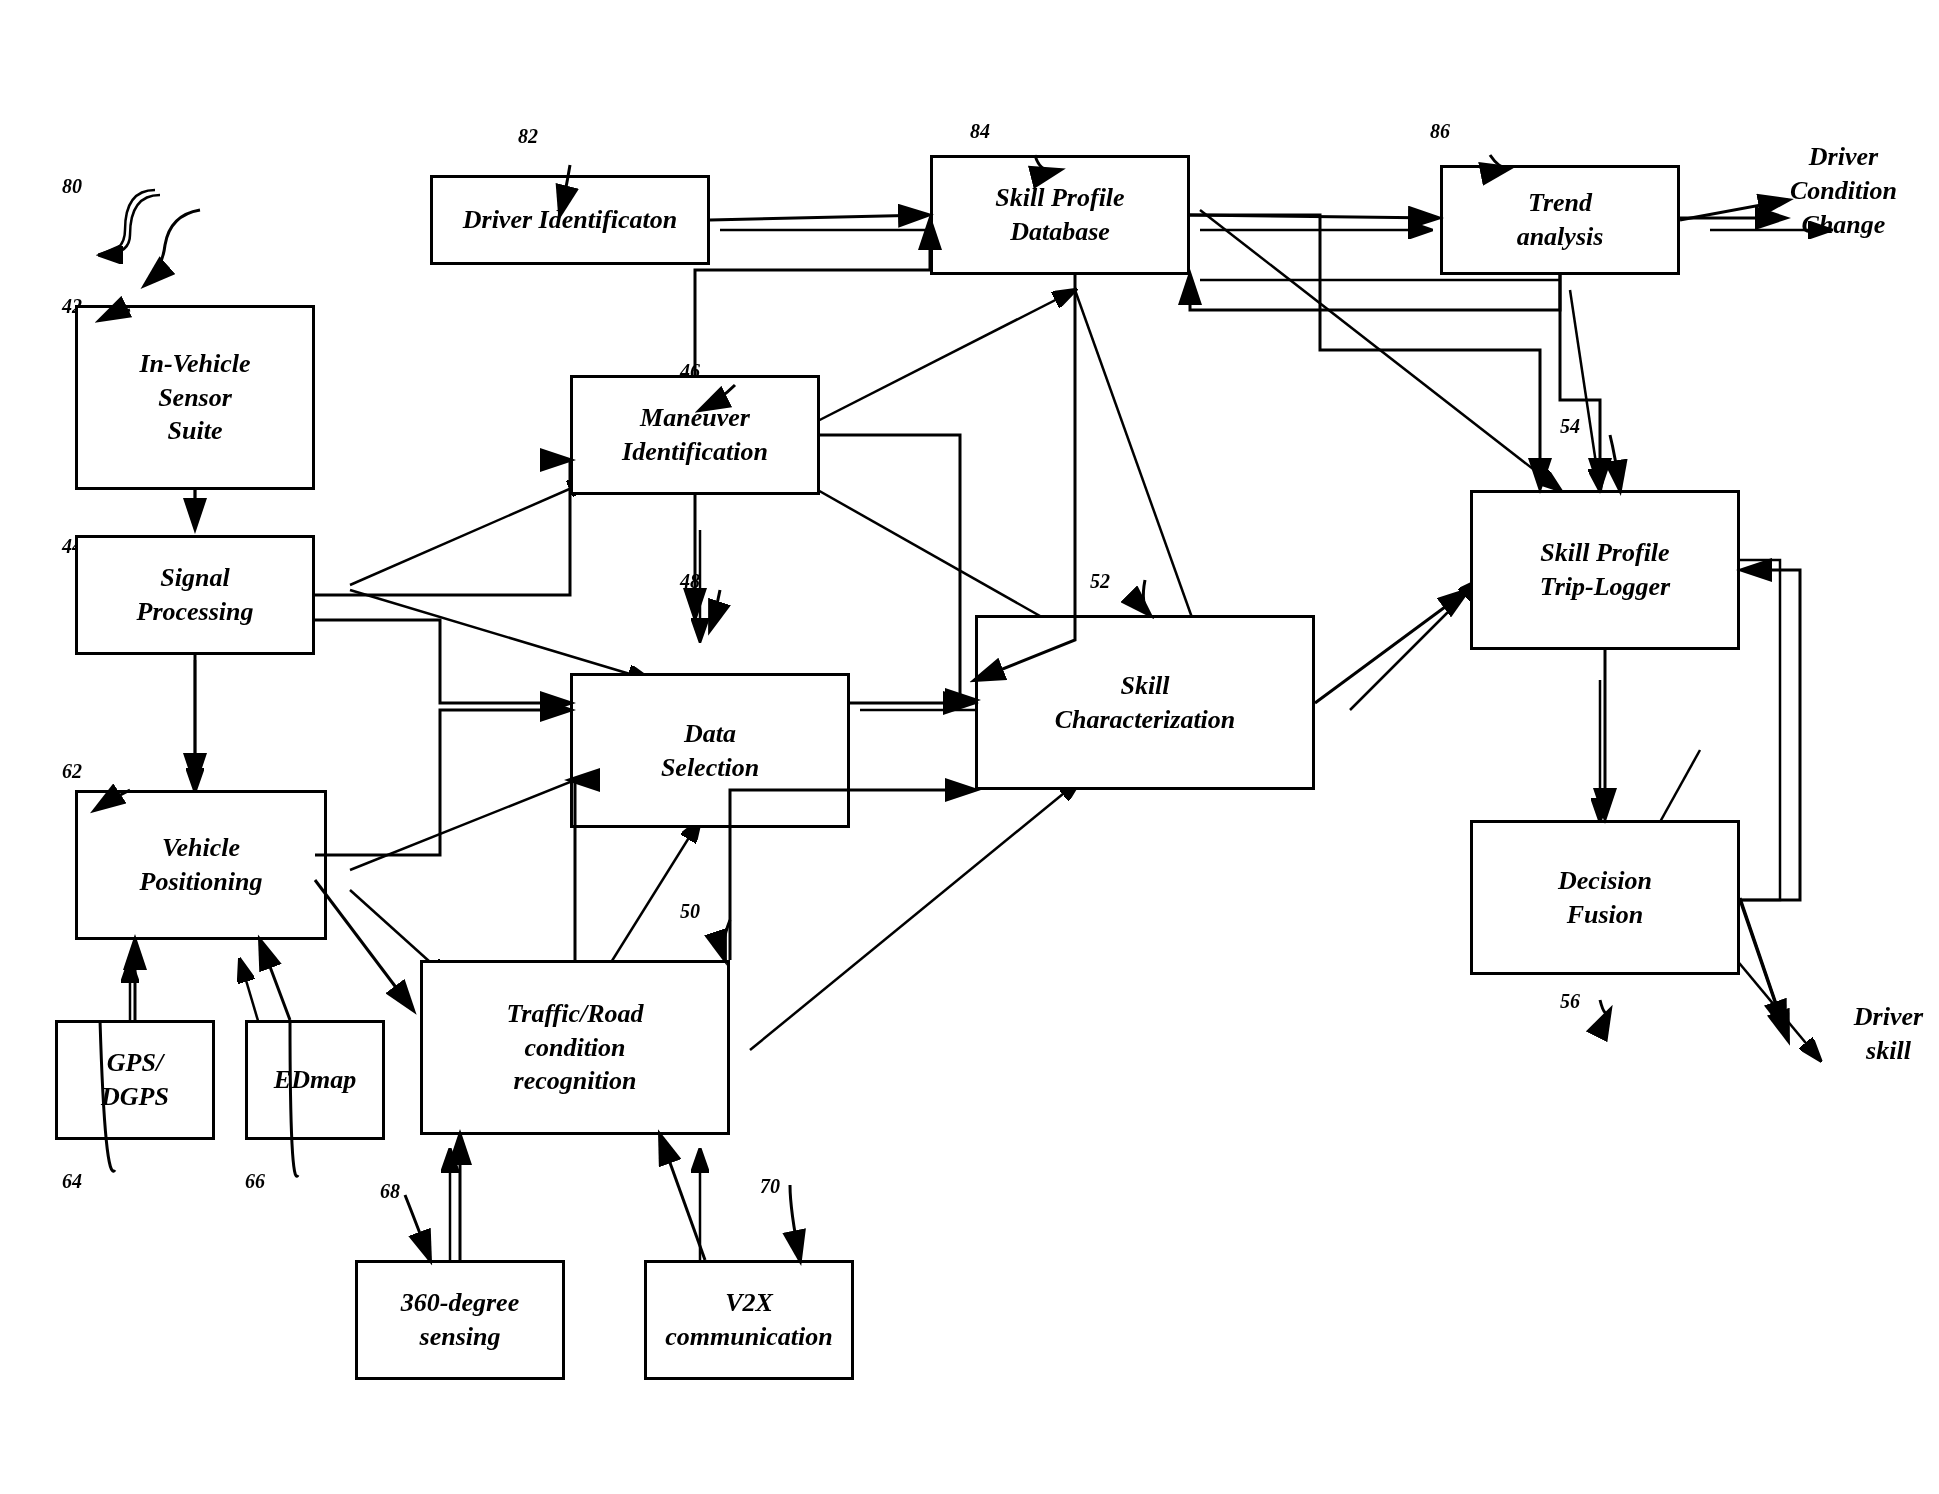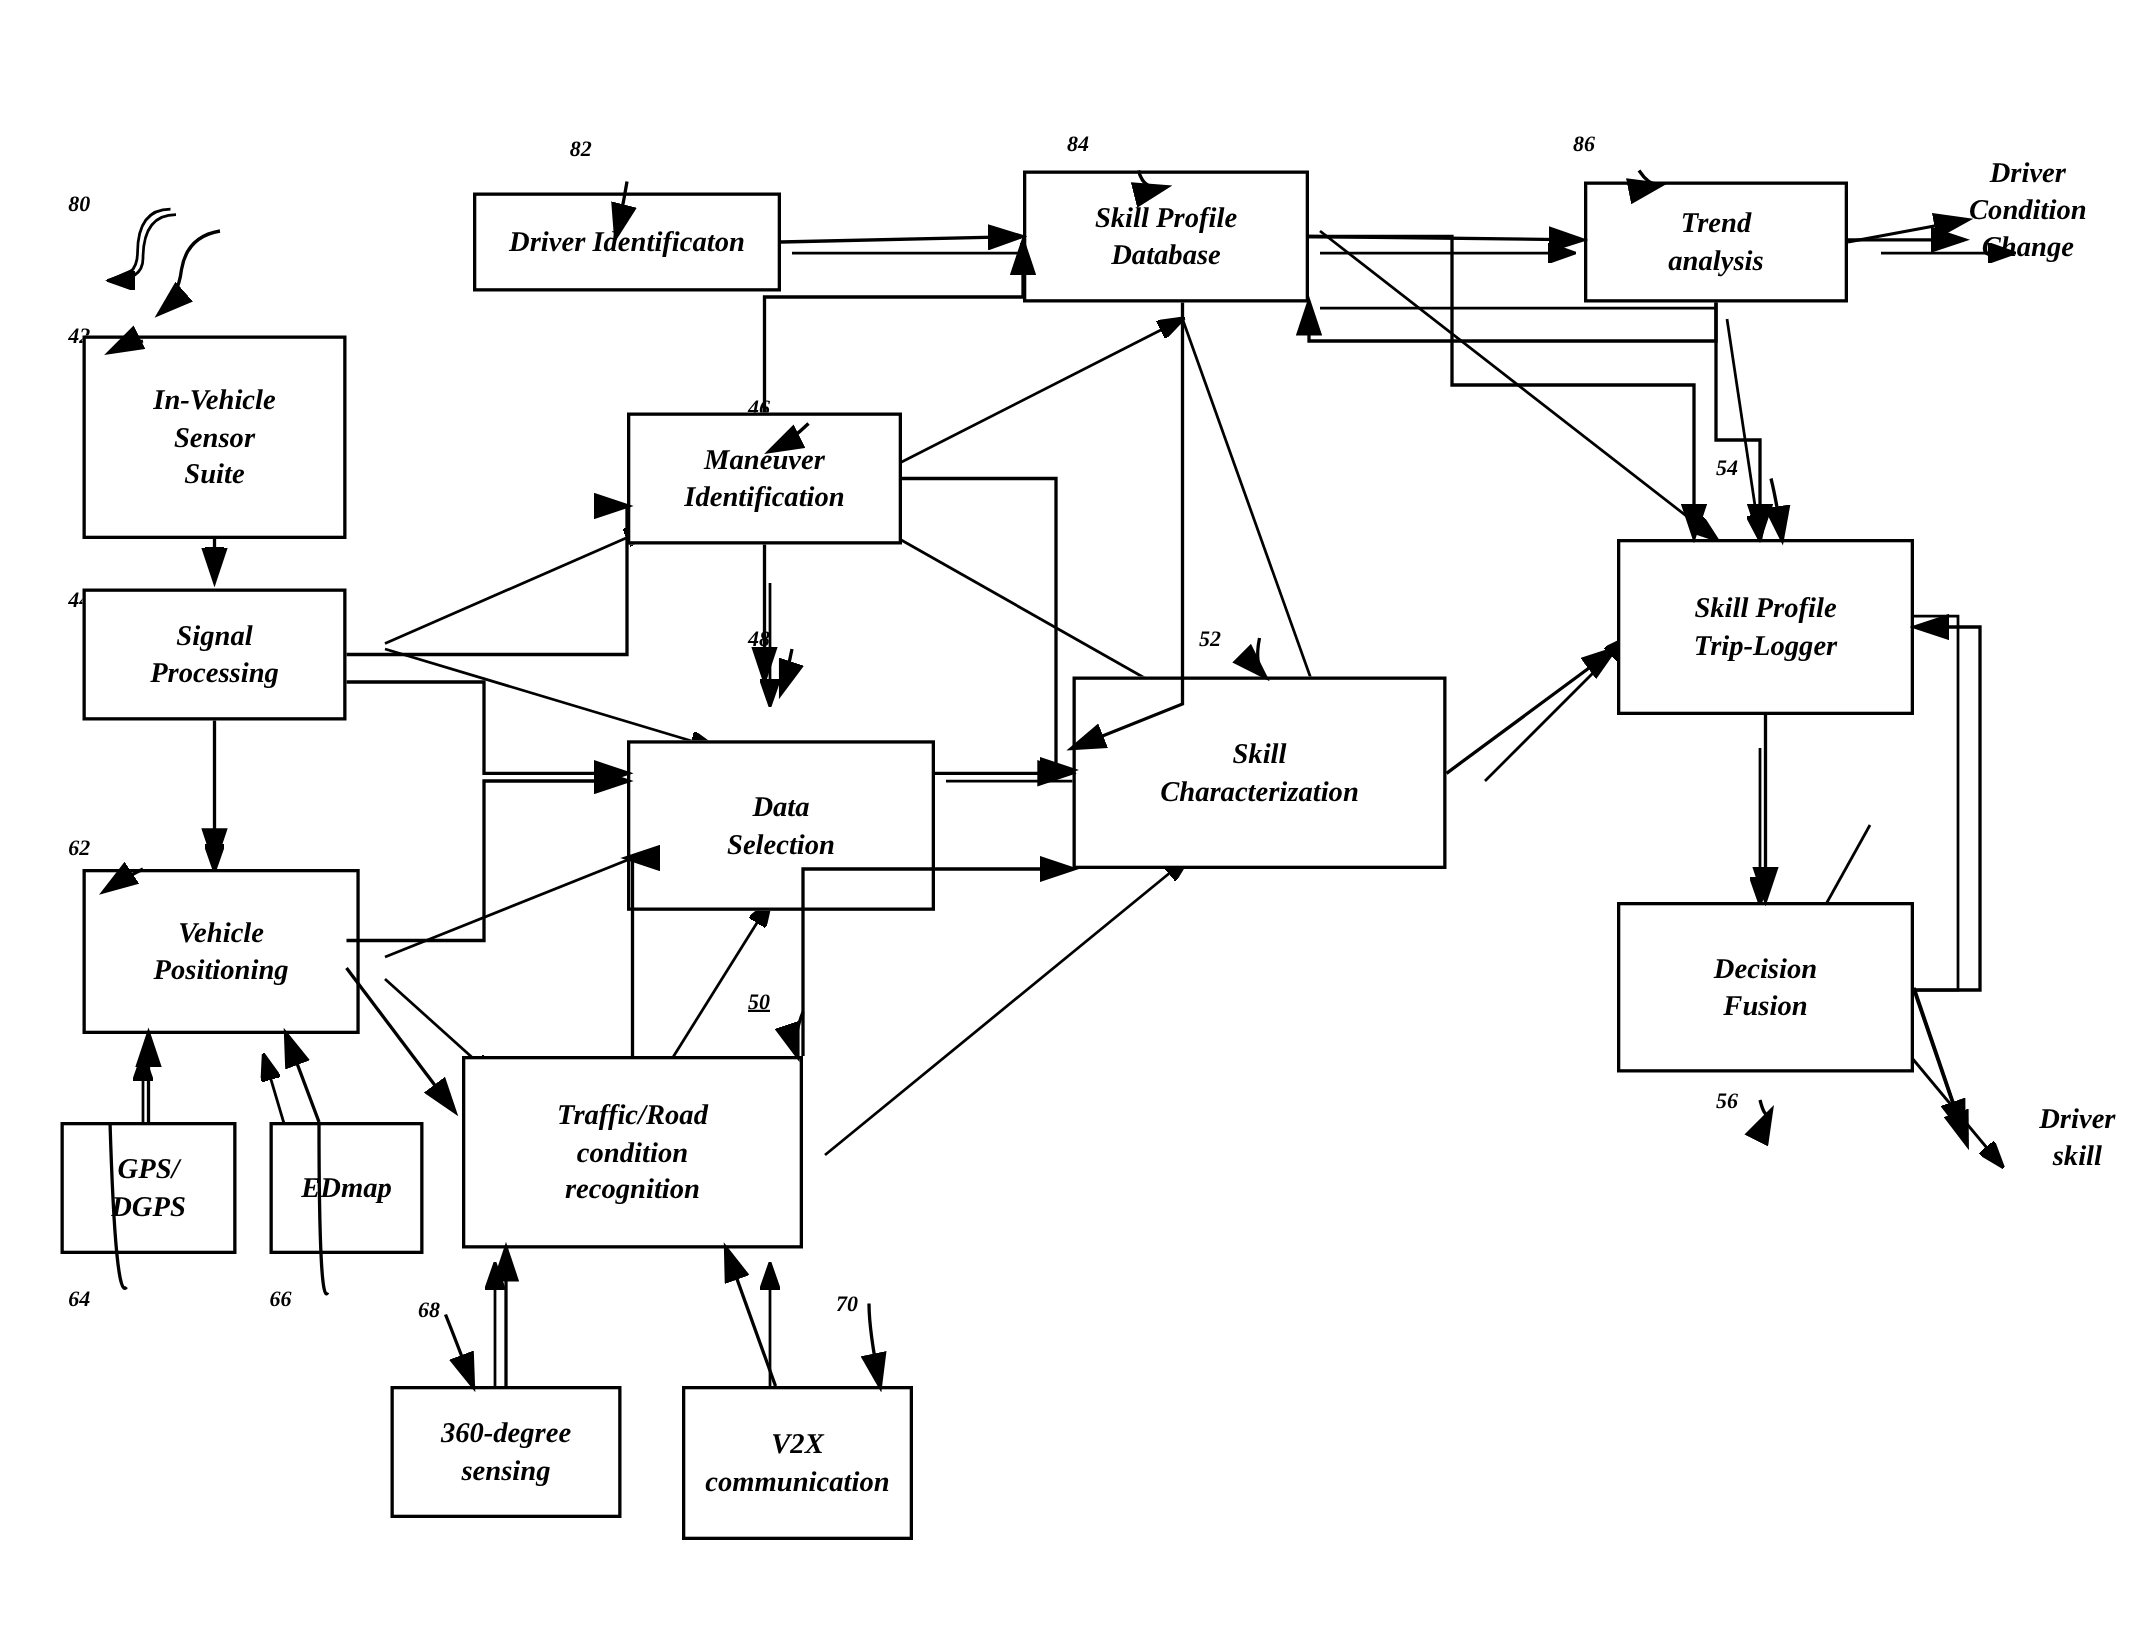--- a/index.html
+++ b/index.html
@@ -149,21 +149,21 @@
   <div class="label" style="left:62px;top:760px;">62</div>
   <div class="label" style="left:62px;top:1170px;">64</div>
   <div class="label" style="left:245px;top:1170px;">66</div>
   <div class="label" style="left:380px;top:1180px;">68</div>
   <div class="label" style="left:760px;top:1175px;">70</div>
   <div class="label" style="left:518px;top:125px;">82</div>
   <div class="label" style="left:970px;top:120px;">84</div>
   <div class="label" style="left:1430px;top:120px;">86</div>
   <div class="label" style="left:680px;top:360px;">46</div>
   <div class="label" style="left:680px;top:570px;">48</div>
-  <div class="label" style="left:680px;top:900px;text-decoration:underline;">50</div>
+  <div class="label" style="left:680px;top:900px;">50</div>
   <div class="label" style="left:1090px;top:570px;">52</div>
   <div class="label" style="left:1560px;top:415px;">54</div>
   <div class="label" style="left:1560px;top:990px;">56</div>
 
   <div class="box" style="left:75px;top:305px;width:240px;height:185px;">
     <span>In-Vehicle<br>Sensor<br>Suite</span>
   </div>
 
   <div class="box" style="left:75px;top:535px;width:240px;height:120px;">
     <span>Signal<br>Processing</span>
@@ -178,21 +178,21 @@
   </div>
 
   <div class="box" style="left:245px;top:1020px;width:140px;height:120px;">
     <span>EDmap</span>
   </div>
 
   <div class="box" style="left:355px;top:1260px;width:210px;height:120px;">
     <span>360-degree<br>sensing</span>
   </div>
 
-  <div class="box" style="left:620px;top:1260px;width:210px;height:140px;">
+  <div class="box" style="left:644px;top:1260px;width:210px;height:120px;">
     <span>V2X<br>communication</span>
   </div>
 
   <div class="box" style="left:430px;top:175px;width:280px;height:90px;">
     <span>Driver Identificaton</span>
   </div>
 
   <div class="box" style="left:930px;top:155px;width:260px;height:120px;">
     <span>Skill Profile<br>Database</span>
   </div>

